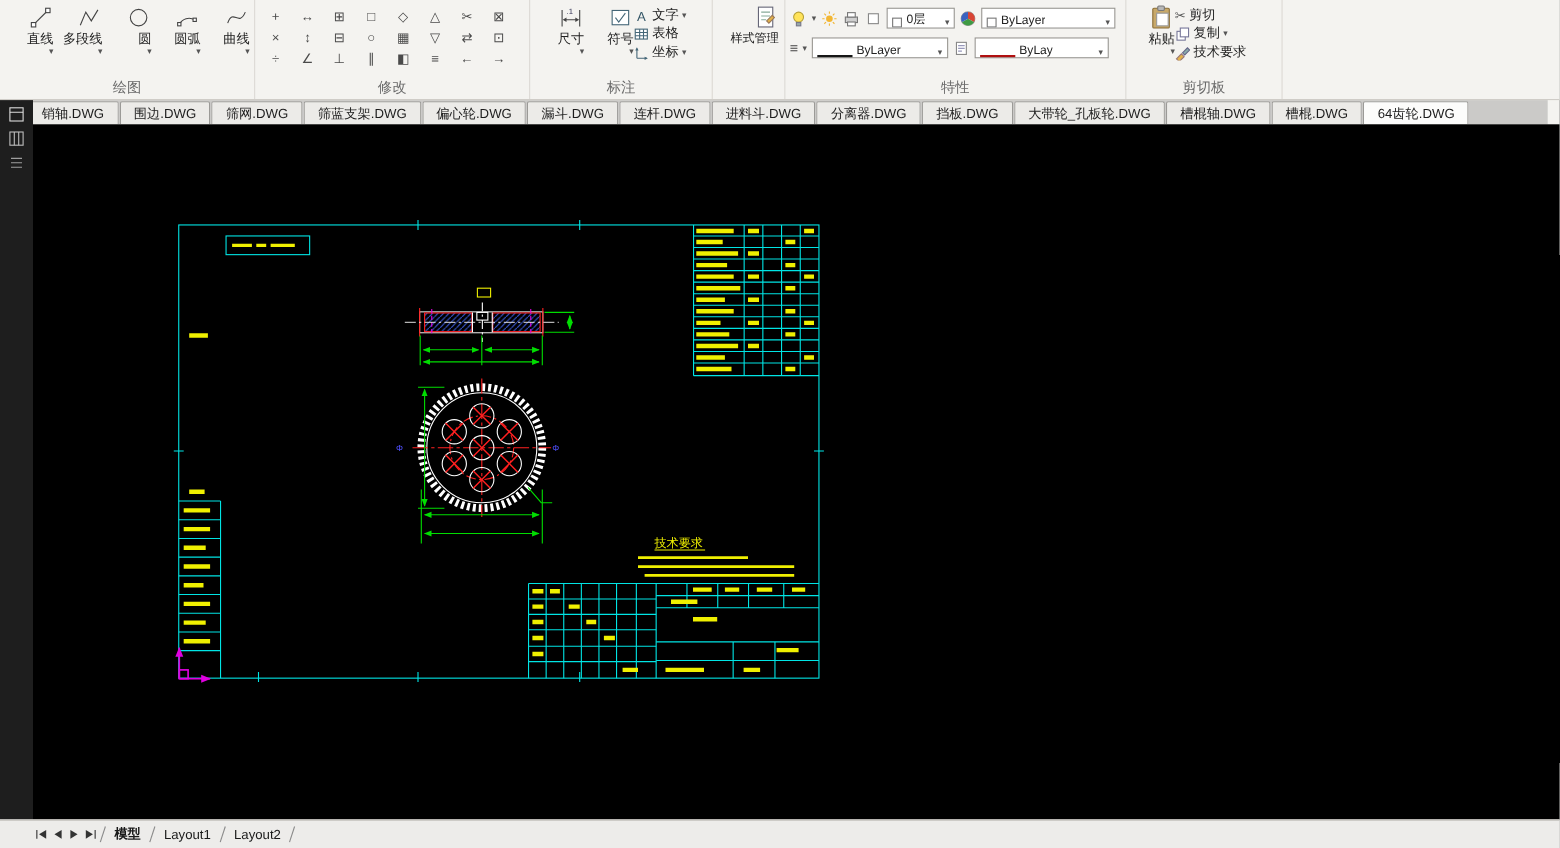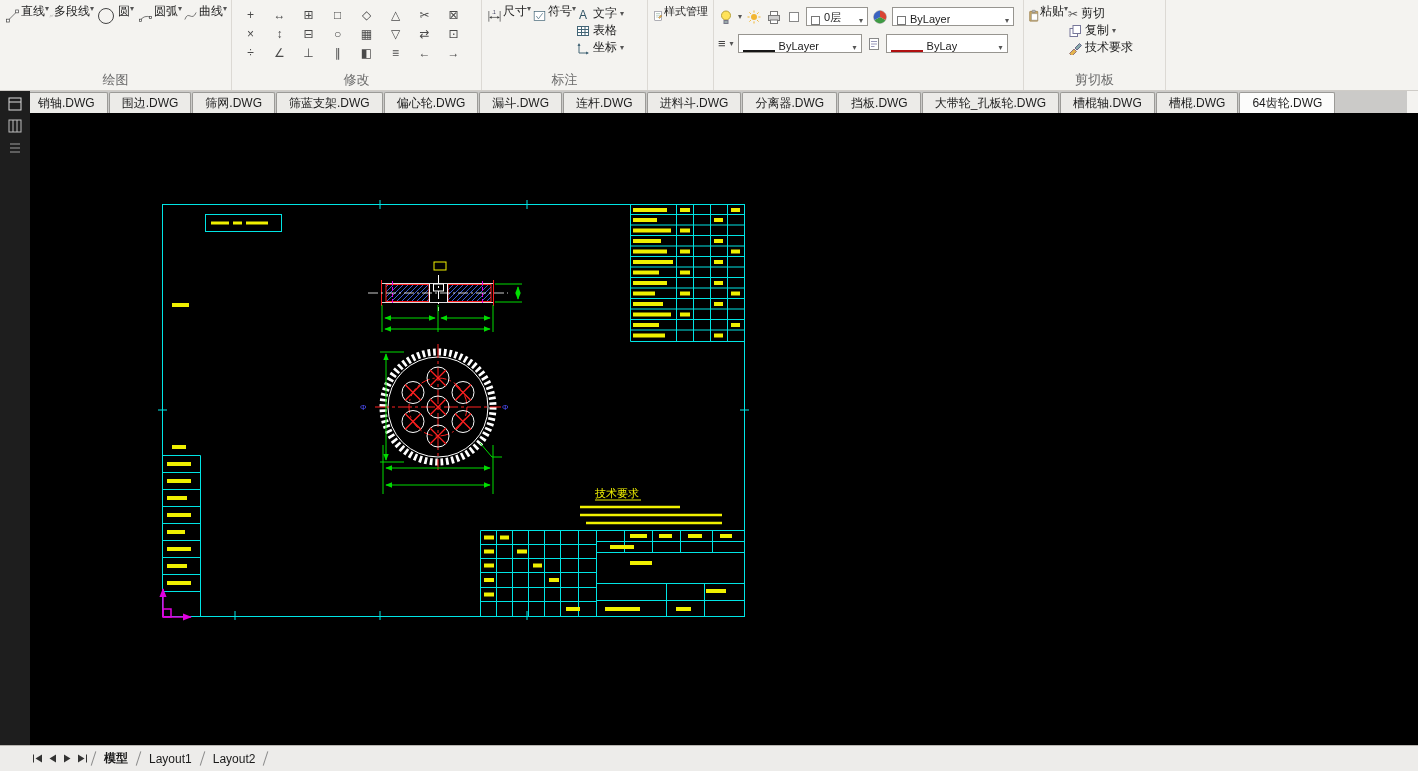--- a/index.html
+++ b/index.html
@@ -5,21 +5,21 @@
   *{margin:0;padding:0;box-sizing:border-box}
   html,body{background:#777}
   body{font-family:"Liberation Sans","DejaVu Sans",sans-serif}
   #app{position:relative;width:1418px;height:771px;background:#f4f3f0;overflow:hidden}
 
   
   #ribbon{position:absolute;left:0;top:0;width:1418px;height:91px;background:#f4f3f0;border-bottom:1px solid #cfccc7;display:flex}
   .panel{position:relative;height:100%;border-right:1px solid #dcd9d4;padding:2px 4px 16px;flex:0 0 auto}
   .grplabel{position:absolute;bottom:1px;left:0;right:0;text-align:center;font-size:13px;color:#6a6a6a;white-space:nowrap}
   .btnrow{display:flex;align-items:flex-start}
-  .bigbtn{display:flex;flex-direction:row;align-items:flex-start;width:45px;padding-top:2px;cursor:default}
+  .bigbtn{display:flex;flex-direction:column;align-items:flex-end;width:45px;padding-top:2px;cursor:default}
   .bigbtn .lbl{font-size:12px;color:#222;line-height:14px;white-space:nowrap}
   .caret{font-size:8px;color:#555;line-height:9px}
   .i24{width:24px;height:24px}
   .i16{width:16px;height:16px}
   .i14{width:14px;height:14px}
   .modgrid{display:grid;grid-template-columns:repeat(8,29px);grid-auto-rows:19px;padding-top:3px}
   .mico{display:flex;align-items:center;justify-content:center;font-size:12px;color:#4a4a4a}
   .smallcol{display:flex;flex-direction:column;justify-content:flex-start;padding-top:3px}
   .smallbtn{display:flex;align-items:center;height:17px;font-size:12px;color:#222;gap:3px;white-space:nowrap}
   .combo{display:inline-flex;align-items:flex-end;gap:4px;background:#fff;border:1px solid #979590;height:19px;font-size:11px;padding:0 4px;color:#222}
@@ -238,20 +238,21 @@
         <svg class="i16" viewBox="0 0 16 16">
             <rect x="3.5" y="2.5" width="9" height="11" fill="#fff" stroke="#888"></rect>
             <path d="M5 5.5 H11 M5 8 H11 M5 10.5 H8.5" stroke="#99b"></path>
           </svg>
         <div class="combo" style="width:122px">
           <span class="lsample red"></span>
           <span class="cv">ByLay</span>
           <span class="caret">▾</span>
         </div>
       </div>
+      <div class="grplabel">特性</div>
     </div>
 
     <div class="panel" style="width:142px">
       <div class="btnrow">
         <div class="bigbtn" style="width:40px">
           <svg class="i24" viewBox="0 0 22 24">
               <rect x="3" y="3.5" width="15" height="18" rx="1" fill="#c8a96a" stroke="#8a6d35"></rect>
               <rect x="7.5" y="1.5" width="6" height="4" rx="1" fill="#b7b7b7" stroke="#777"></rect>
               <rect x="6.5" y="8" width="10.5" height="11.5" fill="#fff" stroke="#999"></rect>
             </svg>

